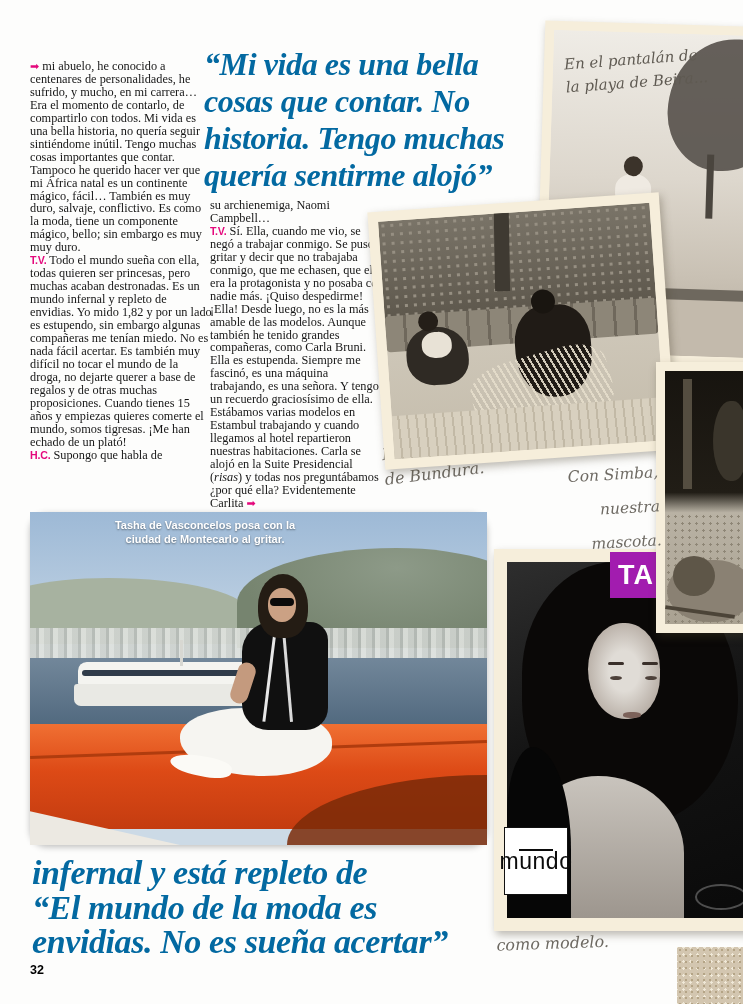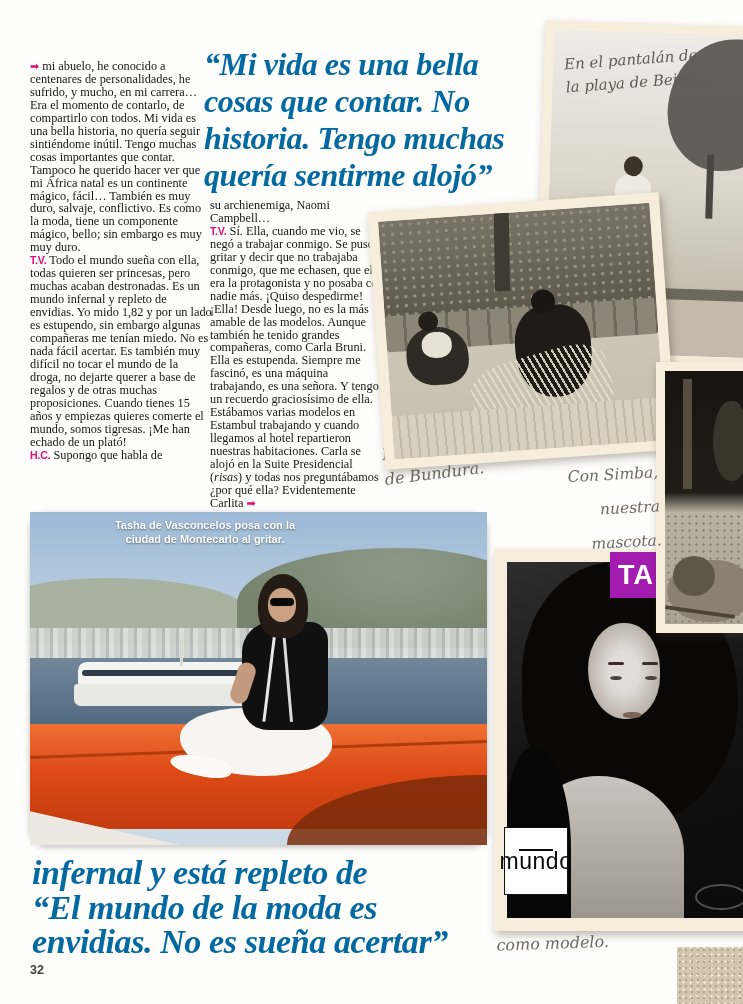--- a/index.html
+++ b/index.html
@@ -13,21 +13,21 @@
   .quote div{white-space:nowrap;}
   .polaroid{position:absolute;background:#f6eedb;box-shadow:2px 4px 8px rgba(70,60,40,.35);}
   .photo{position:relative;width:100%;height:100%;overflow:hidden;}
   .hand{font-family:"DejaVu Serif",serif;font-style:italic;color:#6e6a63;font-size:15px;line-height:1.55;}
   .photocap{font-family:"Liberation Sans",sans-serif;font-weight:bold;font-size:11px;line-height:14px;color:#ffffff;text-align:center;text-shadow:0 1px 2px rgba(0,0,0,.45);}
   .tabox{font-family:"Liberation Sans",sans-serif;font-weight:bold;color:#fff;background:#a21caf;
          display:flex;align-items:center;justify-content:center;font-size:27px;letter-spacing:1px;}
   .elitebox{background:#fff;border:1px solid #111;display:flex;align-items:center;justify-content:center;}
   .eliteword{position:relative;font-family:"Liberation Sans",sans-serif;font-size:23px;color:#0b0b0b;letter-spacing:.5px;}
   .eliteword::after{content:"";position:absolute;left:26%;top:1px;width:48%;height:2px;background:#0b0b0b;}
-  .pagenum{font-family:"Liberation Sans",sans-serif;font-weight:bold;font-size:12.5px;color:#404040;}
+  .pagenum{font-family:"Liberation Sans",sans-serif;font-weight:bold;font-size:12.5px;color:#000000;}
   .speckle{background:#d3c6b0;
     background-image:radial-gradient(#b4a486 1px,transparent 1.4px),radial-gradient(#f0e9d8 1px,transparent 1.4px);
     background-size:6px 6px,7px 7px;background-position:0 0,3px 4px;}
 </style>
 </head>
 <body>
 
 <div id="page">
 
   <div class="s quote" style="left:204px;top:46px;width:352px;font-size:32px;line-height:37px;">

